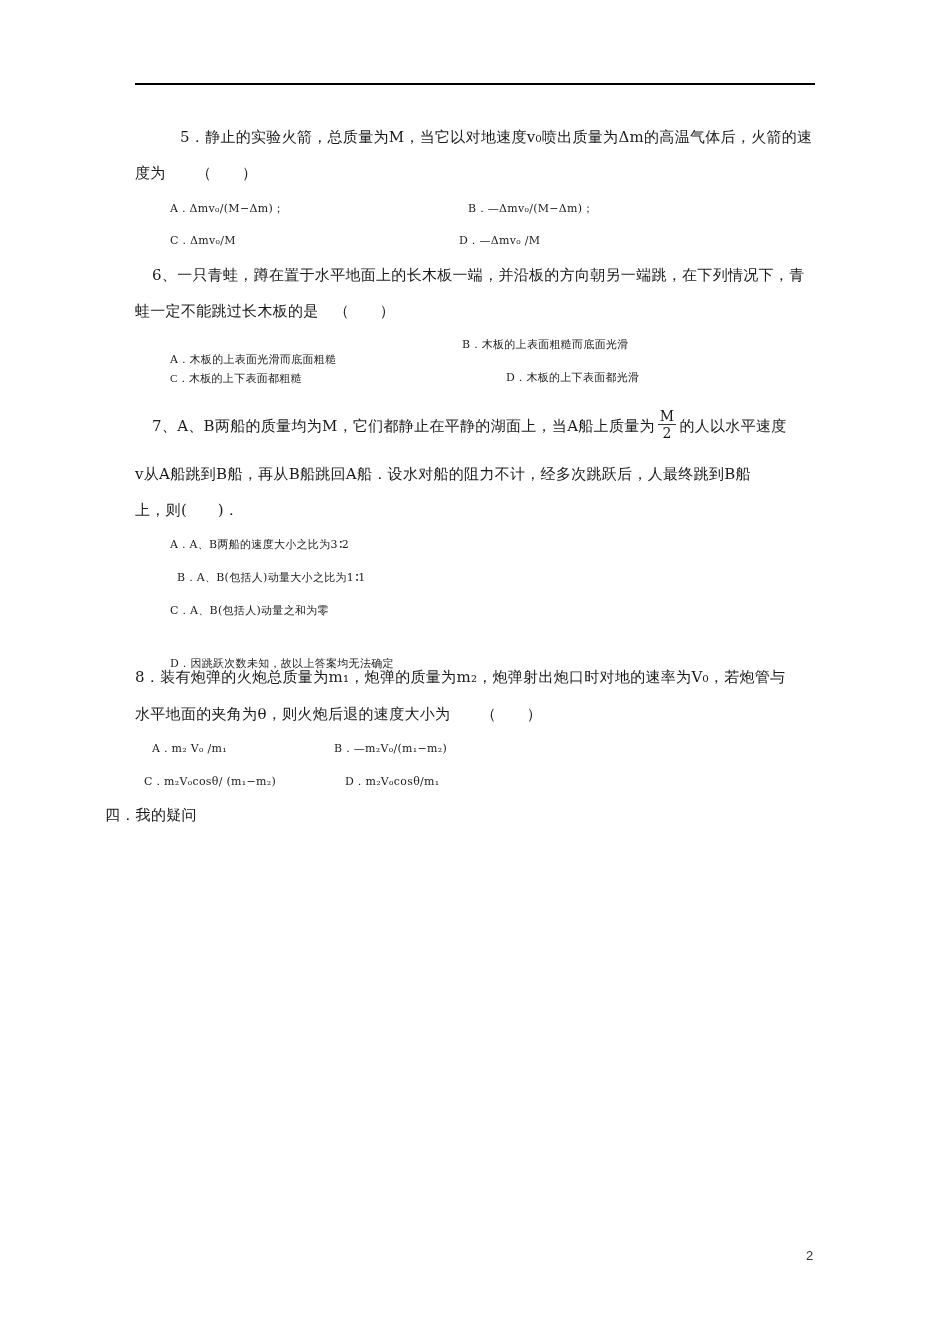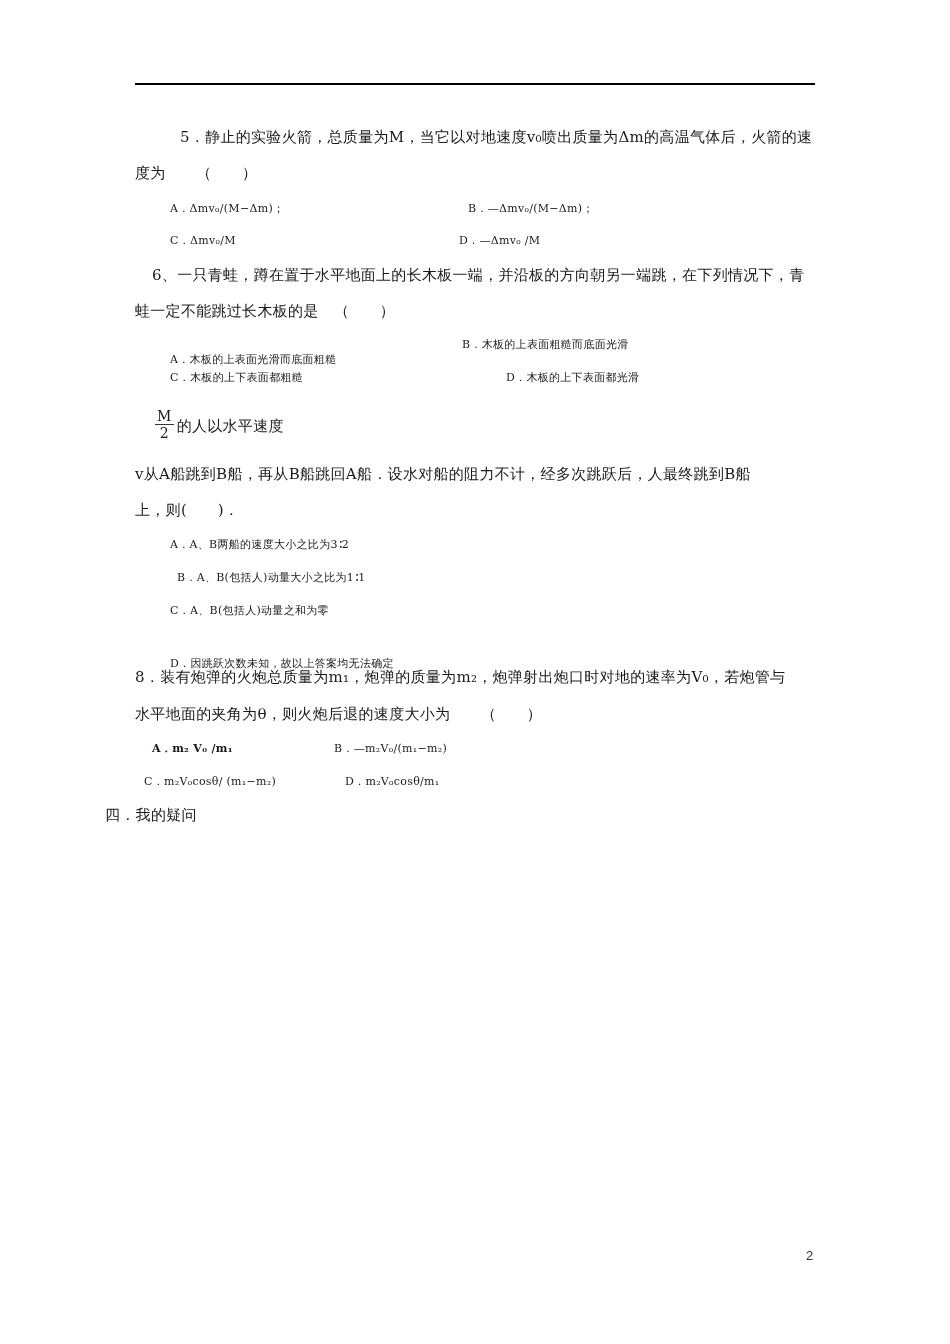--- a/index.html
+++ b/index.html
@@ -89,52 +89,52 @@
 
 <div>
   <div class="line" style="left:135px; top:265px;margin-left:17px;">6、一只青蛙，蹲在置于水平地面上的长木板一端，并沿板的方向朝另一端跳，在下列情况下，青</div>
   <div class="line" style="left:135px; top:301px;text-align:center;">蛙一定不能跳过长木板的是　（　　）</div>
   <div class="opt" style="left:170px; top:350px;">
     <span>A．</span><span>木板的上表面光滑而底面粗糙</span>
   </div>
   <div class="opt" style="left:462px; top:335px;">
     <span>B．</span><span>木板的上表面粗糙而底面光滑</span>
   </div>
-  <div class="opt" style="left:170px; top:368px;">
+  <div class="opt" style="left:170px; top:368px;font-family:Liberation Serif, serif;">
     <span>C．</span><span>木板的上下表面都粗糙</span>
   </div>
   <div class="opt" style="left:462px; top:368px;margin-left:44px;">
     <span>D．</span><span>木板的上下表面都光滑</span>
   </div>
 </div>
 
 <div>
   <div class="line" style="left:152px; top:410px;">
-    <span class="frac"><span class="num">M</span><span class="den">2</span></span><span>的人以水平速度</span>
+    <span>7、A、B两船的质量均为M，它们都静止在平静的湖面上，当A船上质量为</span><span class="frac"><span class="num">M</span><span class="den">2</span></span><span>的人以水平速度</span>
   </div>
   <div class="line" style="left:135px; top:464px;">v从A船跳到B船，再从B船跳回A船．设水对船的阻力不计，经多次跳跃后，人最终跳到B船</div>
   <div class="line" style="left:135px; top:500px;">上，则(　　)．</div>
   <div class="opt" style="left:170px; top:535px;">
     <span>A．</span><span>A、B两船的速度大小之比为3∶2</span>
   </div>
   <div class="opt" style="left:177px; top:568px;">
     <span>B．</span><span>A、B(包括人)动量大小之比为1∶1</span>
   </div>
   <div class="opt" style="left:170px; top:601px;">
     <span>C．</span><span>A、B(包括人)动量之和为零</span>
   </div>
   <div class="opt" style="left:170px; top:634px;margin-top:20px;">
     <span>D．</span><span>因跳跃次数未知，故以上答案均无法确定</span>
   </div>
 </div>
 
 <div>
   <div class="line" style="left:135px; top:667px;">8．装有炮弹的火炮总质量为m₁，炮弹的质量为m₂，炮弹射出炮口时对地的速率为V₀，若炮管与</div>
   <div class="line" style="left:135px; top:704px;">水平地面的夹角为θ，则火炮后退的速度大小为　　（　　）</div>
-  <div class="opt" style="left:152px; top:739px;font-weight:bold;">
+  <div class="opt" style="left:152px; top:739px;">
     <span>A．</span><span>m₂ V₀ /m₁</span>
   </div>
   <div class="opt" style="left:334px; top:739px;">
     <span>B．</span><span>—m₂V₀/(m₁−m₂)</span>
   </div>
   <div class="opt" style="left:144px; top:772px;">
     <span>C．</span><span>m₂V₀cosθ/ (m₁−m₂)</span>
   </div>
   <div class="opt" style="left:345px; top:772px;">
     <span>D．</span><span>m₂V₀cosθ/m₁</span>

